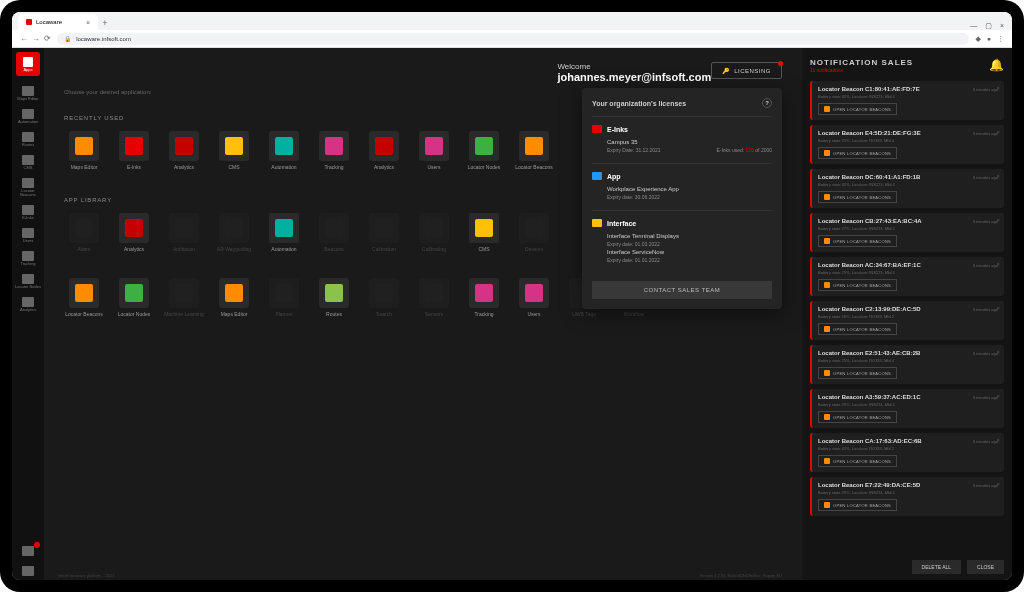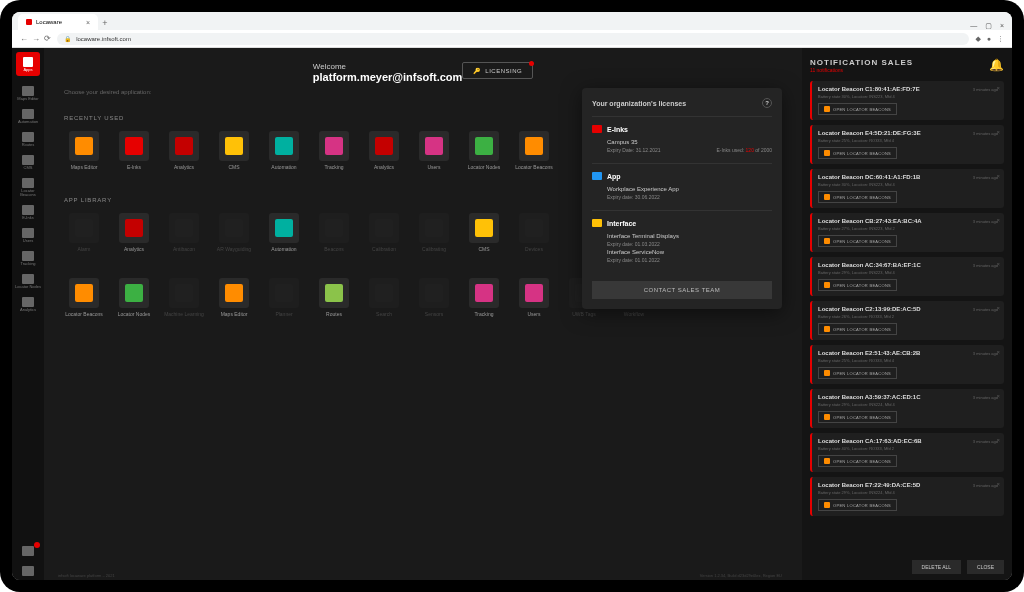--- a/index.html
+++ b/index.html
@@ -31,21 +31,21 @@
 .sb-app-txt { font-size: 4px; color: #fff; }
 .sb-item { width: 28px; display: flex; flex-direction: column; align-items: center; padding: 4px 0; gap: 1px; cursor: pointer; }
 .sb-ico { width: 12px; height: 10px; background: #666; border-radius: 1px; }
 .sb-lbl { font-size: 4px; color: #777; text-align: center; line-height: 1; }
 .sb-spacer { flex: 1; }
 .sb-badge { position: relative; }
 .sb-badge::after { content: ""; position: absolute; top: 0; right: 2px; width: 6px; height: 6px; background: #e60000; border-radius: 50%; }
 
 .main { flex: 1; padding: 14px 20px; overflow: hidden; position: relative; }
 
-.header-row { display: flex; justify-content: center; align-items: flex-start; margin-bottom: 4px; }
+.header-row { display: flex; justify-content: flex-end; align-items: flex-start; margin-bottom: 4px; }
 .welcome-txt { font-size: 8px; color: #ccc; }
 .welcome-email { font-size: 11px; color: #fff; font-weight: 600; }
 .licensing-btn { border: 1px solid #555; color: #ccc; background: transparent; padding: 4px 10px; font-size: 6px; border-radius: 2px; display: flex; align-items: center; gap: 4px; letter-spacing: 0.5px; position: relative; }
 .licensing-btn::after { content: ""; position: absolute; top: -2px; right: -2px; width: 5px; height: 5px; background: #e60000; border-radius: 50%; }
 .subtext { font-size: 6px; color: #666; margin-top: 6px; margin-bottom: 20px; }
 
 .section-title { font-size: 6px; color: #888; letter-spacing: 0.8px; margin-bottom: 10px; }
 .app-grid { display: flex; gap: 10px; flex-wrap: wrap; margin-bottom: 26px; }
 .app-tile { width: 40px; display: flex; flex-direction: column; align-items: center; gap: 4px; cursor: pointer; }
 .tile-ico { width: 30px; height: 30px; border-radius: 3px; display: flex; align-items: center; justify-content: center; background: #2a2a2a; }
@@ -192,21 +192,21 @@
       <div class="sb-item">
         <span class="sb-ico"></span>
       </div>
     </div>
 
     <div class="main">
 
       <div class="header-row">
         <div>
           <div class="welcome-txt">Welcome</div>
-          <div class="welcome-email">platform.meyer@infsoft.com</div>
+          <div class="welcome-email">johannes.meyer@infsoft.com</div>
         </div>
         <button class="licensing-btn">
           <span>🔑</span>
           <span>LICENSING</span>
         </button>
       </div>
       <div class="subtext">Choose your desired application:</div>
 
       <div class="section-title">RECENTLY USED</div>
       <div class="app-grid" id="recent-grid">

